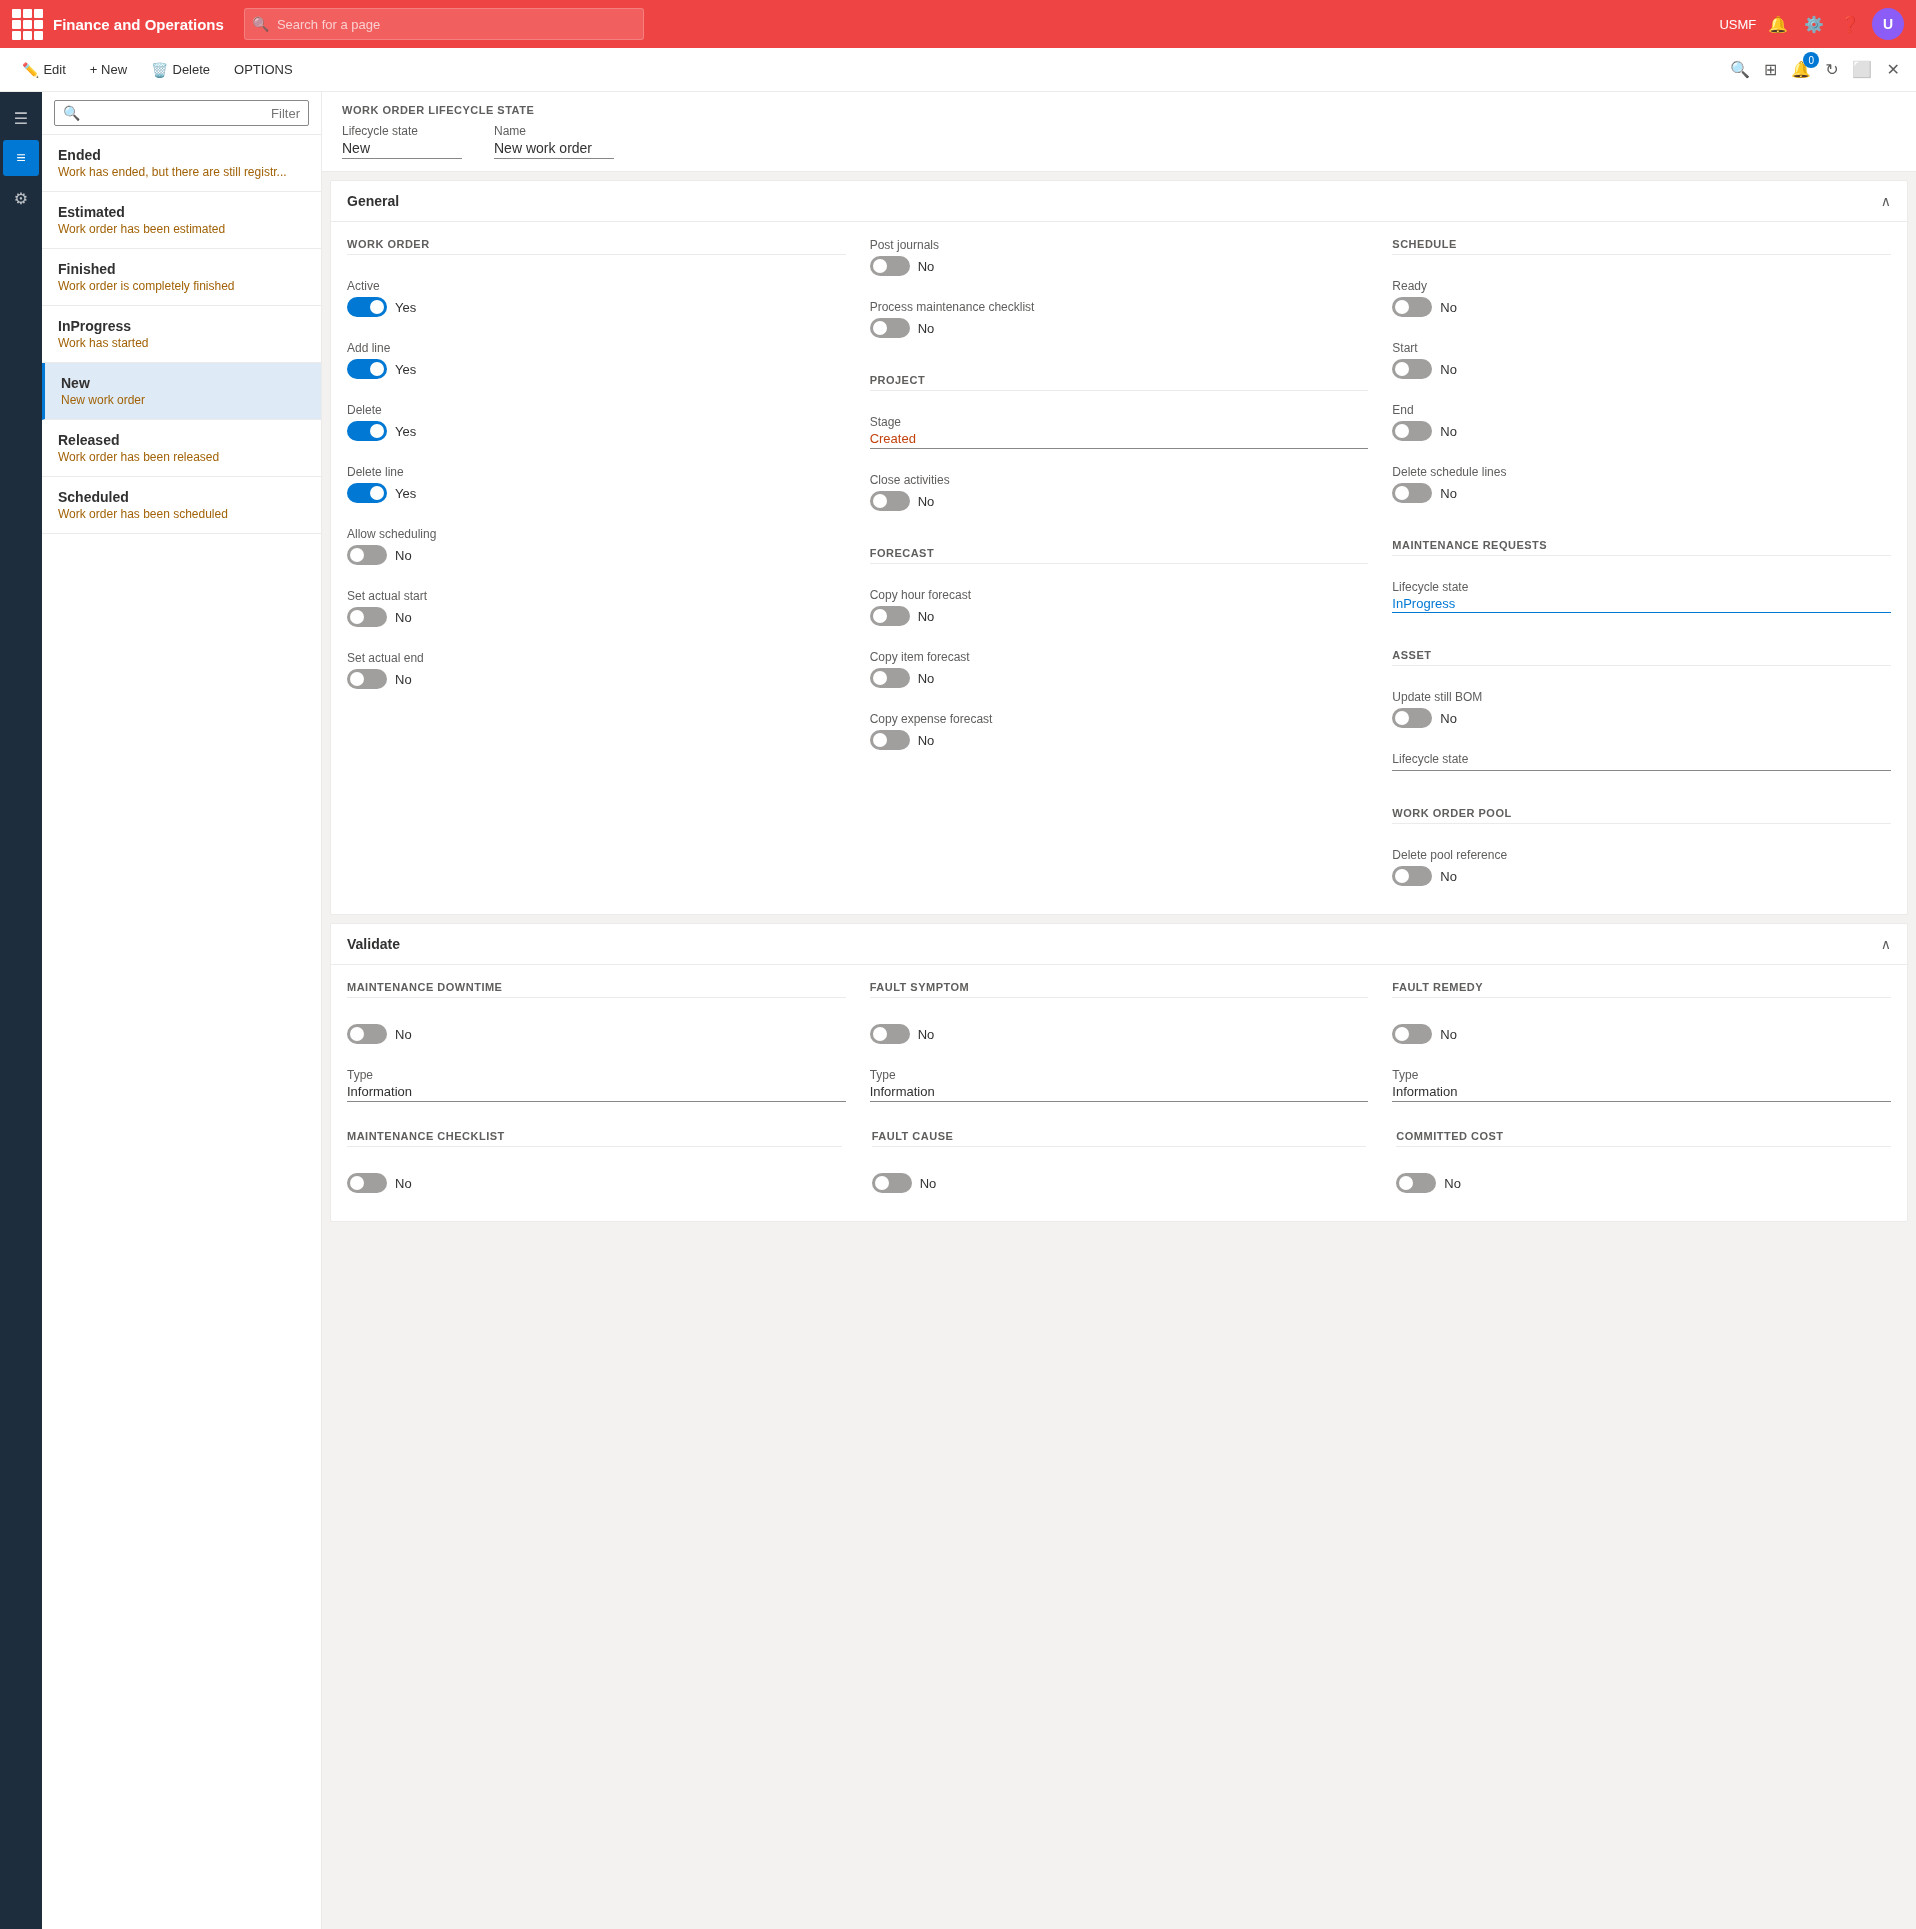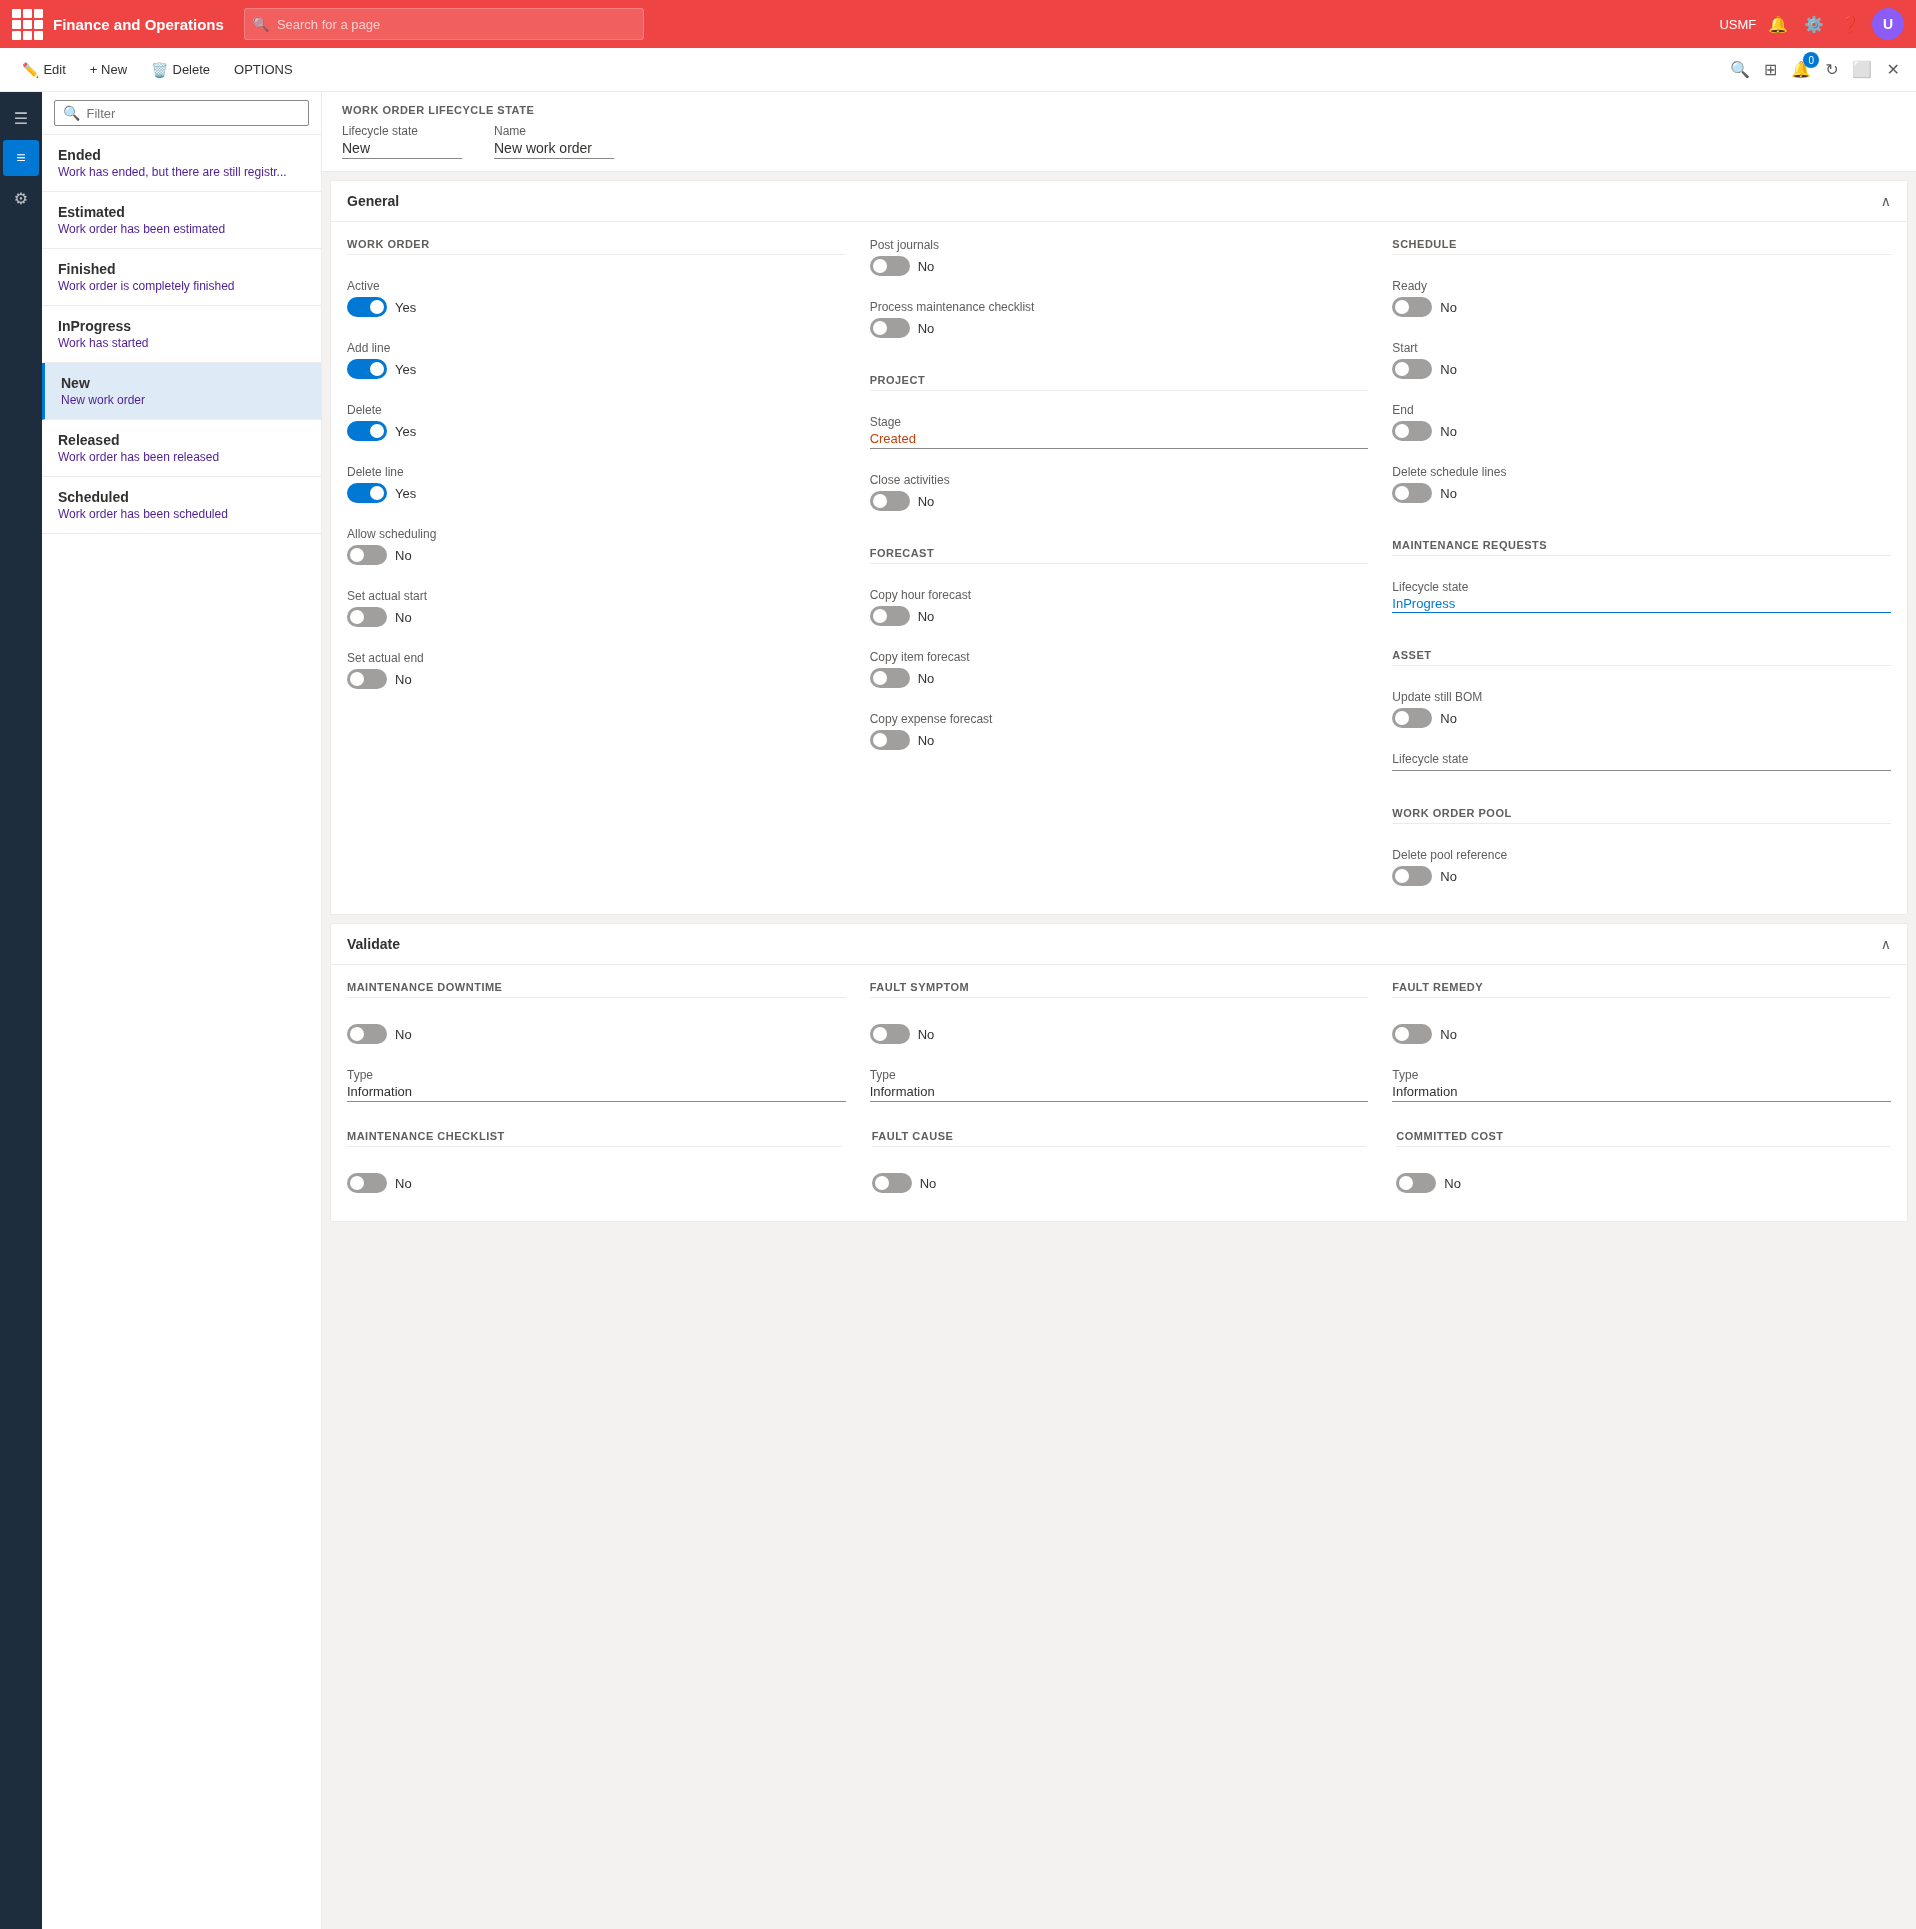--- a/index.html
+++ b/index.html
@@ -40,26 +40,26 @@
     .notif-badge { position: relative; }
     .badge { position: absolute; top: -4px; right: -4px; background: #0078d4; color: white; border-radius: 50%; width: 16px; height: 16px; font-size: 10px; display: flex; align-items: center; justify-content: center; }
 
     
     .main-layout { display: flex; height: calc(100vh - 92px); overflow: hidden; }
 
     
     .sidebar { width: 280px; background: #fff; border-right: 1px solid #edebe9; display: flex; flex-direction: column; overflow: hidden; }
     .sidebar-filter { padding: 8px 12px; border-bottom: 1px solid #edebe9; }
     .sidebar-filter-input { display: flex; align-items: center; border: 1px solid #8a8886; border-radius: 2px; padding: 4px 8px; gap: 6px; background: white; }
-    .sidebar-filter-input input { border: none; outline: none; font-size: 13px; flex: 1; color: #701a75; }
+    .sidebar-filter-input input { border: none; outline: none; font-size: 13px; flex: 1; color: #701a75; text-align: right; }
     .sidebar-items { flex: 1; overflow-y: auto; }
     .sidebar-item { padding: 12px 16px; border-bottom: 1px solid #edebe9; cursor: pointer; position: relative; }
     .sidebar-item.active { background: #deeaf5; border-left: 3px solid #0078d4; }
     .sidebar-item-name { font-size: 14px; font-weight: 600; color: #323130; }
-    .sidebar-item-desc { font-size: 12px; color: #4c1d95; margin-top: 2px; }
+    .sidebar-item-desc { font-size: 12px; color: #a16207; margin-top: 2px; }
     .sidebar-filter-icon { color: #605e5c; font-size: 14px; cursor: pointer; }
 
     
     .left-icon-bar { width: 42px; background: #1e2d3d; display: flex; flex-direction: column; align-items: center; padding-top: 8px; gap: 4px; }
     .left-icon-btn { width: 36px; height: 36px; display: flex; align-items: center; justify-content: center; color: rgba(255,255,255,0.7); cursor: pointer; border-radius: 3px; font-size: 16px; }
     .left-icon-btn.active { background: #0078d4; color: white; }
 
     
     .content-area { flex: 1; overflow-y: auto; padding: 0; background: #f3f2f1; }
 

